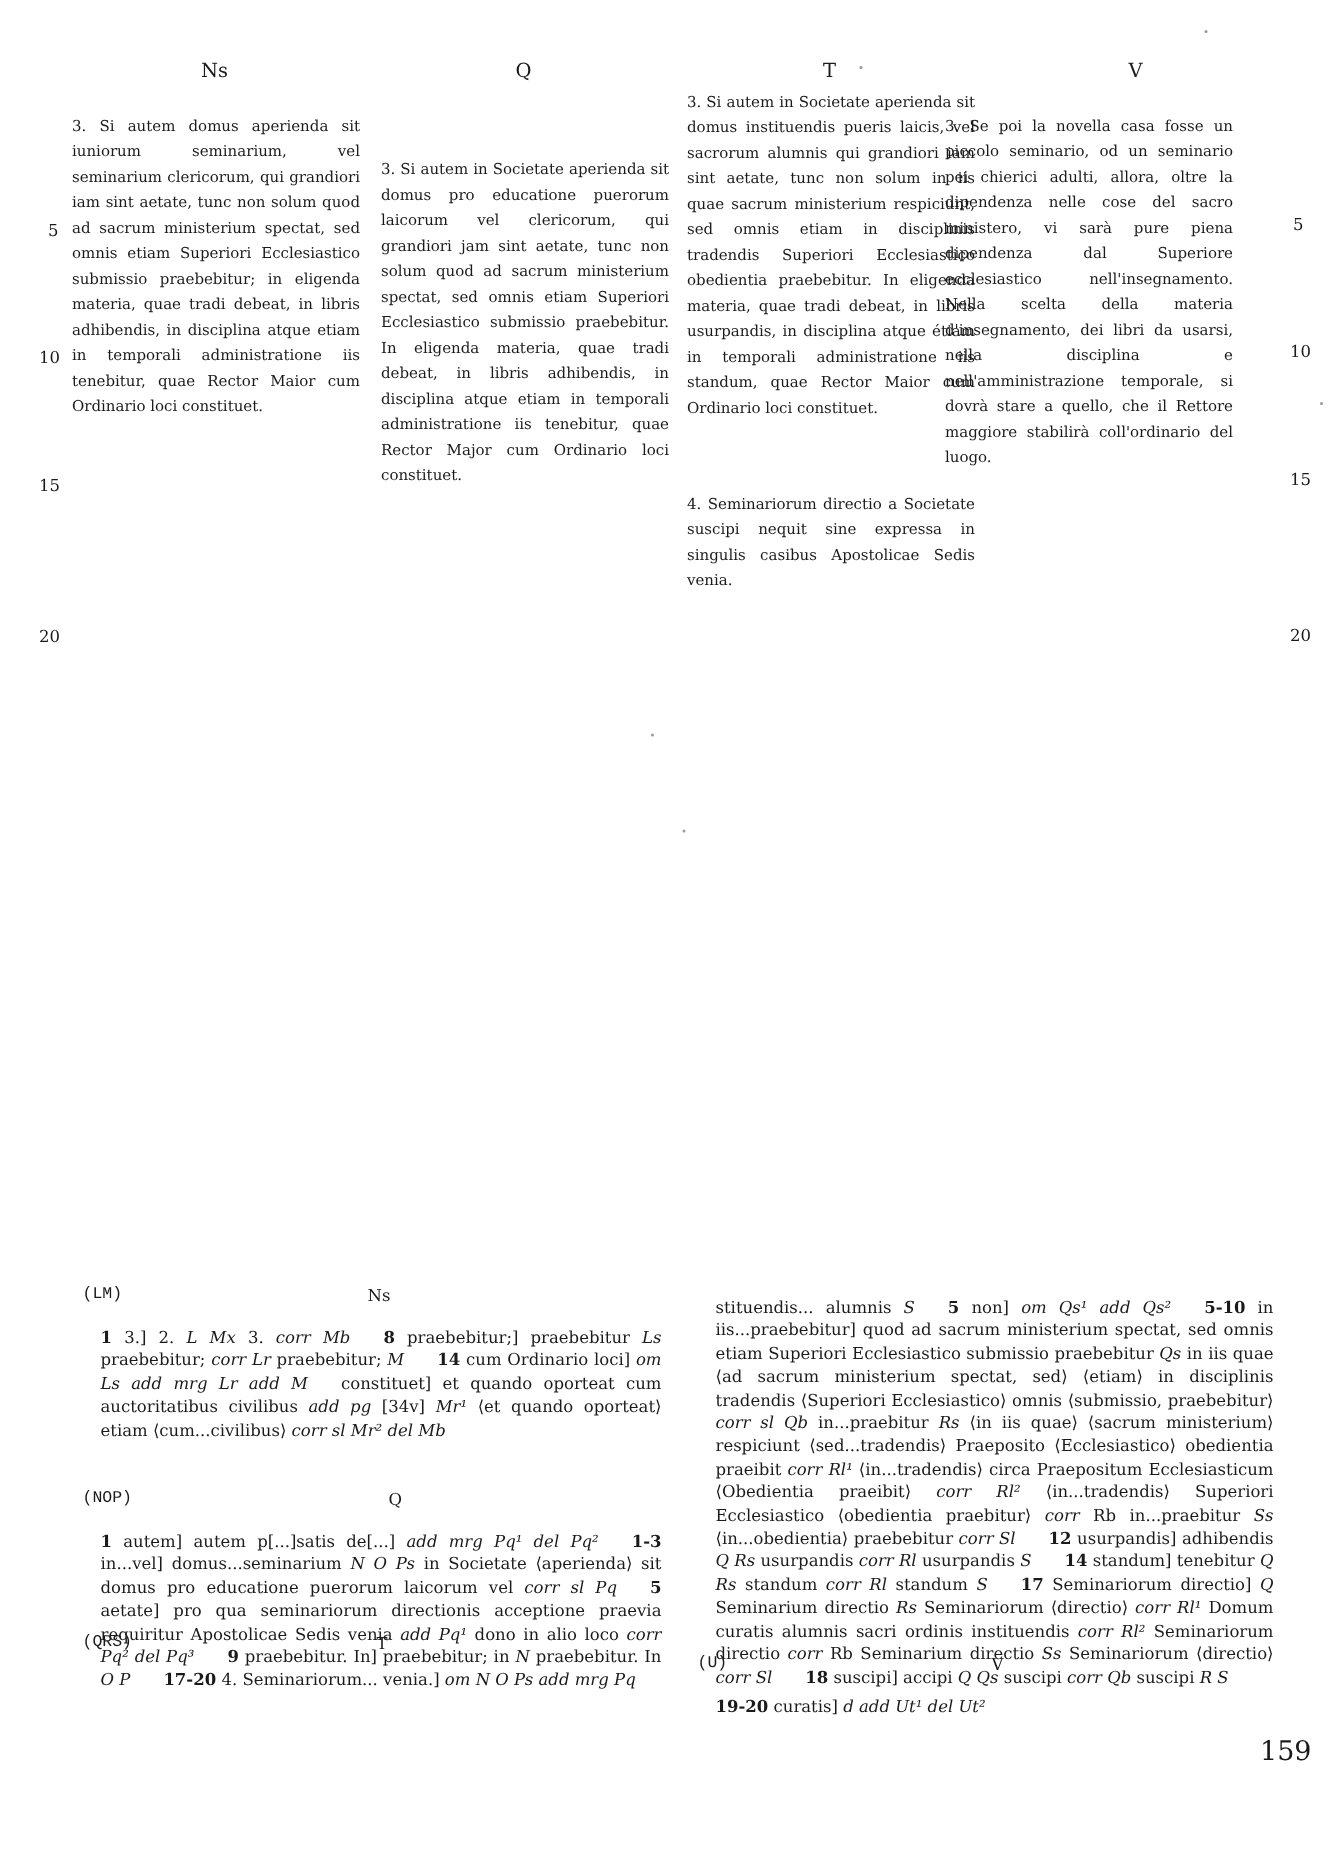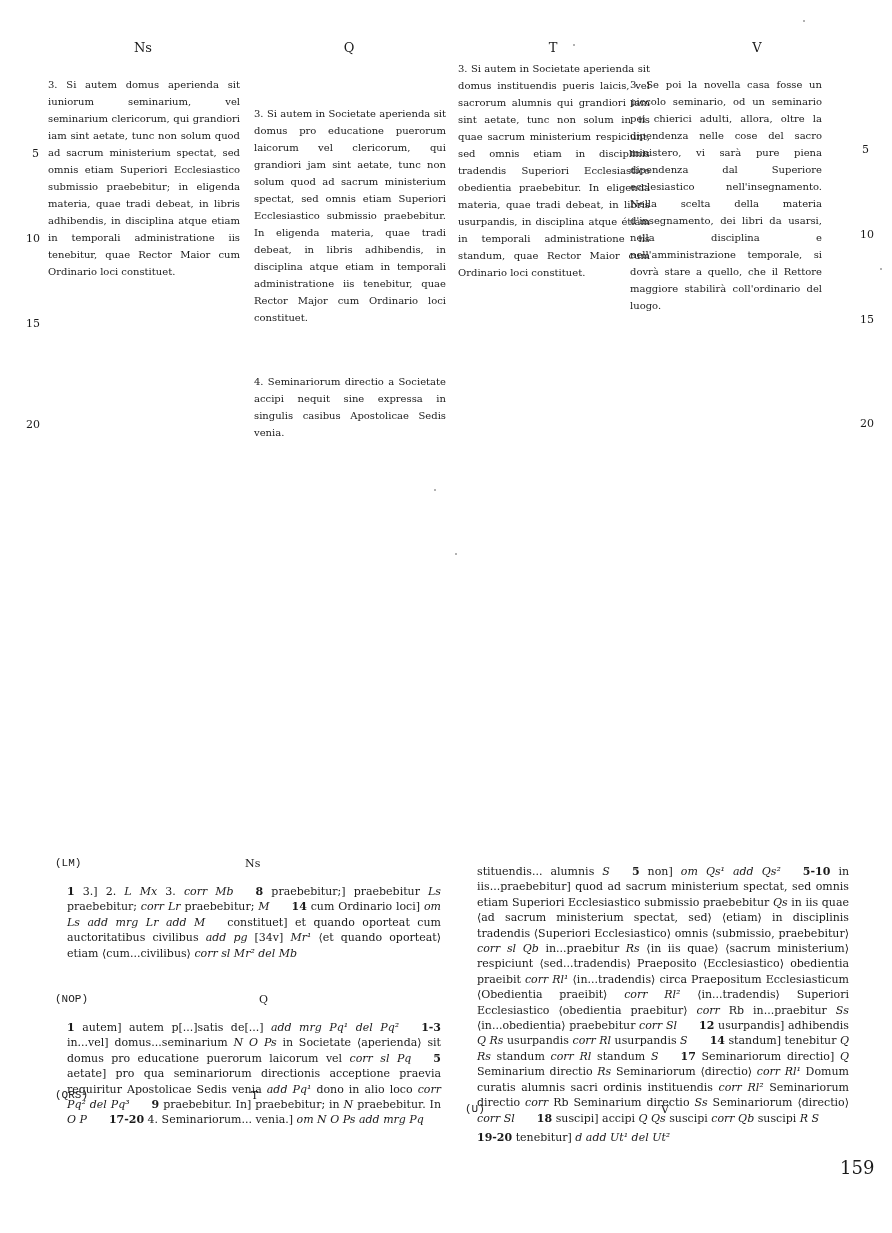--- a/index.html
+++ b/index.html
@@ -42,24 +42,24 @@
   <div class="col-head" style="left:48px;">Ns</div>
   <div class="col-head" style="left:254px;">Q</div>
   <div class="col-head" style="left:458px;">T</div>
   <div class="col-head" style="left:662px;">V</div>
 
   <div class="col" style="left:48px; top:76px;">
     <p>3. Si autem domus aperienda sit iuniorum seminarium, vel seminarium clericorum, qui grandiori iam sint aetate, tunc non solum quod ad sacrum ministerium spectat, sed omnis etiam Superiori Ecclesiastico submissio praebebitur; in eligenda materia, quae tradi debeat, in libris adhibendis, in disciplina atque etiam in temporali administratione iis tenebitur, quae Rector Maior cum Ordinario loci constituet.</p>
   </div>
   <div class="col" style="left:254px; top:76px;margin-top:29px;">
     <p>3. Si autem in Societate aperienda sit domus pro educatione puerorum laicorum vel clericorum, qui grandiori jam sint aetate, tunc non solum quod ad sacrum ministerium spectat, sed omnis etiam Superiori Ecclesiastico submissio praebebitur. In eligenda materia, quae tradi debeat, in libris adhibendis, in disciplina atque etiam in temporali administratione iis tenebitur, quae Rector Major cum Ordinario loci constituet.</p>
-    <p class="para4">4. Seminariorum directio a Societate accipi nequit sine expressa in singulis casibus Apostolicae Sedis venia.</p>
   </div>
   <div class="col" style="left:458px; top:60px;">
     <p>3. Si autem in Societate aperienda sit domus instituendis pueris laicis, vel sacrorum alumnis qui grandiori iam sint aetate, tunc non solum in iis quae sacrum ministerium respiciunt, sed omnis etiam in disciplinis tradendis Superiori Ecclesiastico obedientia praebebitur. In eligenda materia, quae tradi debeat, in libris usurpandis, in disciplina atque étiam in temporali administratione iis standum, quae Rector Maior cum Ordinario loci constituet.</p>
+    <p class="para4">4. Seminariorum directio a Societate suscipi nequit sine expressa in singulis casibus Apostolicae Sedis venia.</p>
   </div>
   <div class="col" style="left:630px; top:76px;">
     <p>3. Se poi la novella casa fosse un piccolo seminario, od un seminario pei chierici adulti, allora, oltre la dipendenza nelle cose del sacro ministero, vi sarà pure piena dipendenza dal Superiore ecclesiastico nell'insegnamento. Nella scelta della materia d'insegnamento, dei libri da usarsi, nella disciplina e nell'amministrazione temporale, si dovrà stare a quello, che il Rettore maggiore stabilirà coll'ordinario del luogo.</p>
   </div>
 
   <span class="lnum" style="left:32px; top:145px;">5</span>
   <span class="lnum" style="left:26px; top:230px;">10</span>
   <span class="lnum" style="left:26px; top:315px;">15</span>
   <span class="lnum" style="left:26px; top:416px;">20</span>
   <span class="lnum" style="left:862px; top:141px;">5</span>
@@ -92,21 +92,21 @@
 
   <div class="app" style="left:465px; top:852px; width:396px;">
     <p id="t-app-right"><span>stituendis... alumnis </span><span class="i">S</span><span>  </span><span class="b">5</span><span> non] </span><span class="i">om Qs¹ add Qs²</span><span>  </span><span class="b">5-10</span><span> in iis...praebebitur] quod ad sacrum ministerium spectat, sed omnis etiam Superiori Ecclesiastico submissio praebebitur </span><span class="i">Qs</span><span> in iis quae ⟨ad sacrum ministerium spectat, sed⟩ ⟨etiam⟩ in disciplinis tradendis ⟨Superiori Ecclesiastico⟩ omnis ⟨submissio, praebebitur⟩ </span><span class="i">corr sl Qb</span><span> in...praebitur </span><span class="i">Rs</span><span> ⟨in iis quae⟩ ⟨sacrum ministerium⟩ respiciunt ⟨sed...tradendis⟩ Praeposito ⟨Ecclesiastico⟩ obedientia praeibit </span><span class="i">corr Rl¹</span><span> ⟨in...tradendis⟩ circa Praepositum Ecclesiasticum ⟨Obedientia praeibit⟩ </span><span class="i">corr Rl²</span><span> ⟨in...tradendis⟩ Superiori Ecclesiastico ⟨obedientia praebitur⟩ </span><span class="i">corr</span><span> Rb in...praebitur </span><span class="i">Ss</span><span> ⟨in...obedientia⟩ praebebitur </span><span class="i">corr Sl</span><span>  </span><span class="b">12</span><span> usurpandis] adhibendis </span><span class="i">Q Rs</span><span> usurpandis </span><span class="i">corr Rl</span><span> usurpandis </span><span class="i">S</span><span>  </span><span class="b">14</span><span> standum] tenebitur </span><span class="i">Q Rs</span><span> standum </span><span class="i">corr Rl</span><span> standum </span><span class="i">S</span><span>  </span><span class="b">17</span><span> Seminariorum directio] </span><span class="i">Q</span><span> Seminarium directio </span><span class="i">Rs</span><span> Seminariorum ⟨directio⟩ </span><span class="i">corr Rl¹</span><span> Domum curatis alumnis sacri ordinis instituendis </span><span class="i">corr Rl²</span><span> Seminariorum directio </span><span class="i">corr</span><span> Rb Seminarium directio </span><span class="i">Ss</span><span> Seminariorum ⟨directio⟩ </span><span class="i">corr Sl</span><span>  </span><span class="b">18</span><span> suscipi] accipi </span><span class="i">Q Qs</span><span> suscipi </span><span class="i">corr Qb</span><span> suscipi </span><span class="i">R S</span></p>
   </div>
 
   <div class="app" style="left:465px; top:1102px; width:396px;">
     <div class="grp-head">
       <span class="sig">(U)</span>
       <span class="wit" style="left:196px;">V</span>
     </div>
-    <p class="rich"><span class="b">19-20</span><span> tenebitur] </span><span class="i">d add Ut¹ del Ut²</span></p>
+    <p class="rich"><span class="b">19-20</span><span> curatis] </span><span class="i">d add Ut¹ del Ut²</span></p>
   </div>
 
   <div class="pageno">159</div>
 
   <span class="speck" style="left:573px; top:44px;"></span>
   <span class="speck" style="left:803px; top:20px;"></span>
   <span class="speck" style="left:434px; top:489px;"></span>
   <span class="speck" style="left:455px; top:553px;"></span>
   <span class="speck" style="left:880px; top:268px;"></span>
 </div>

